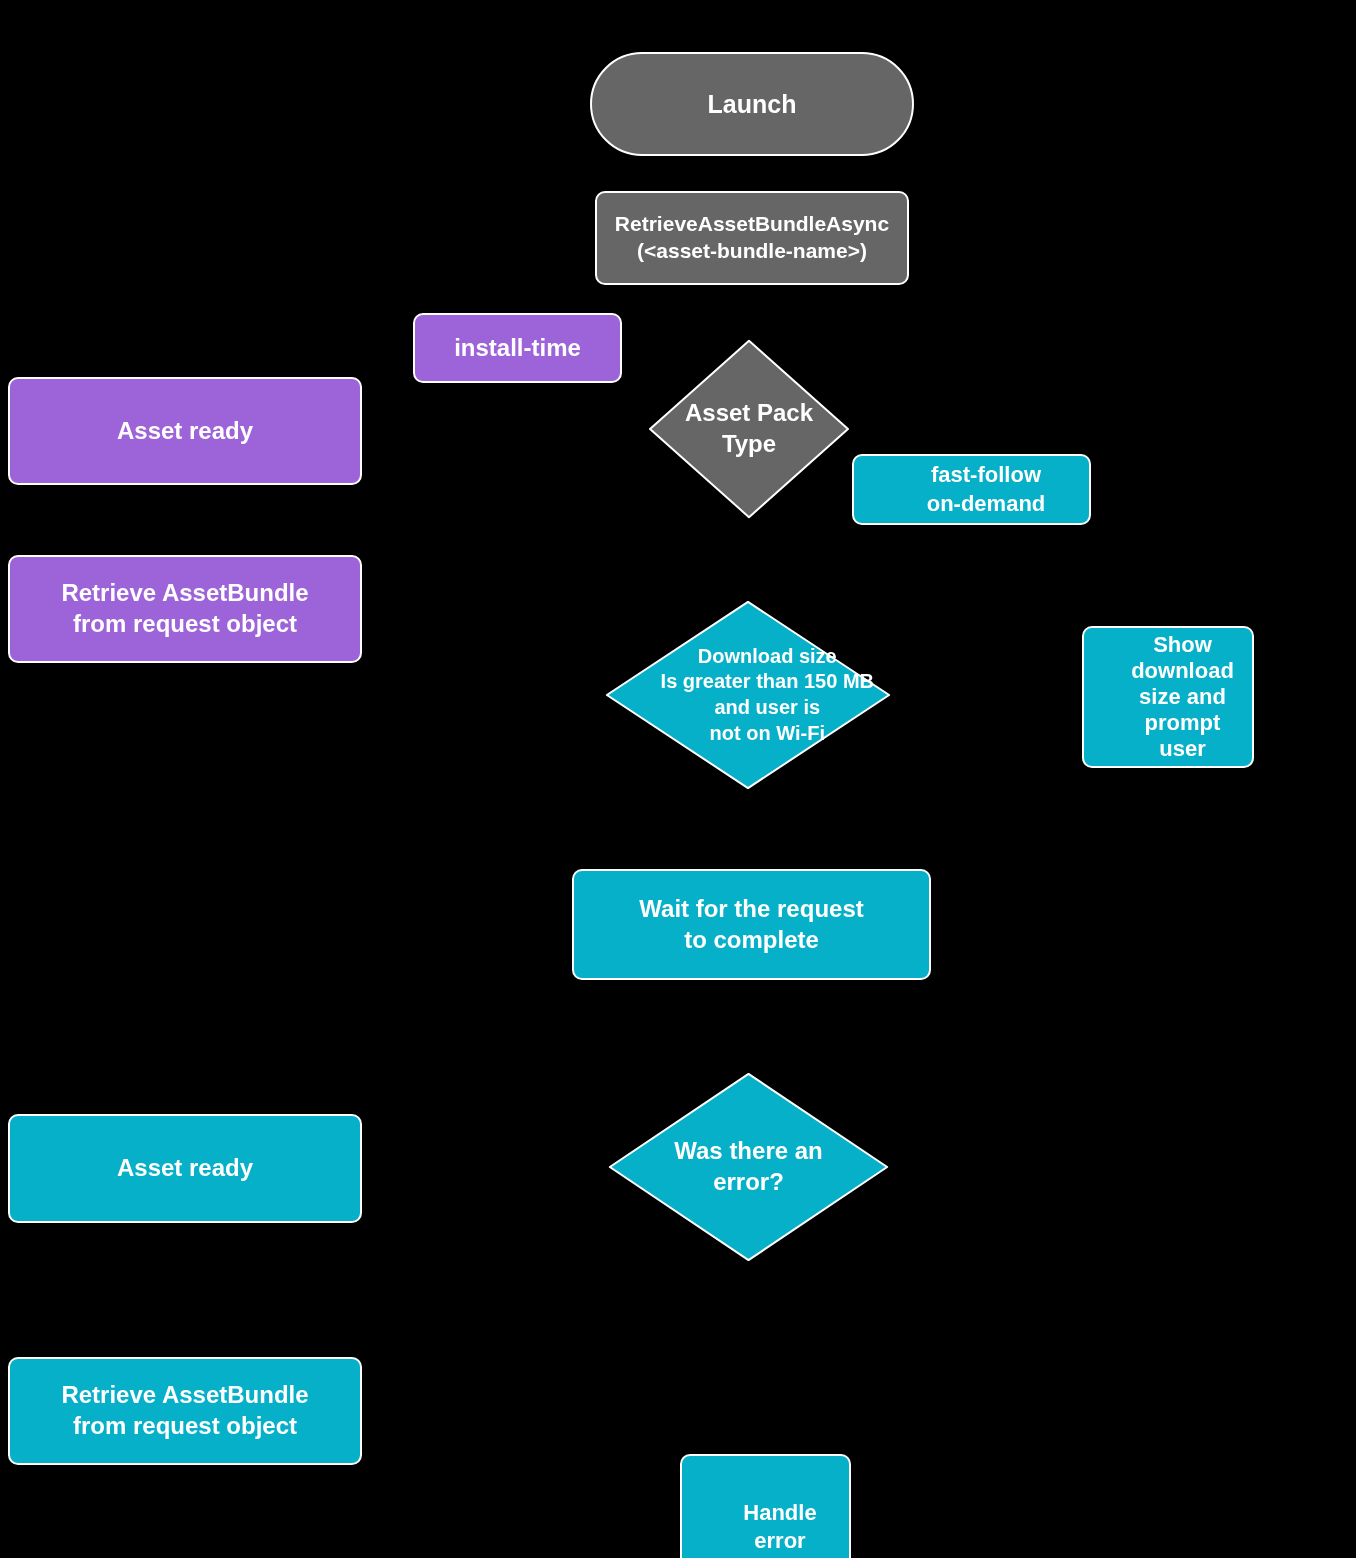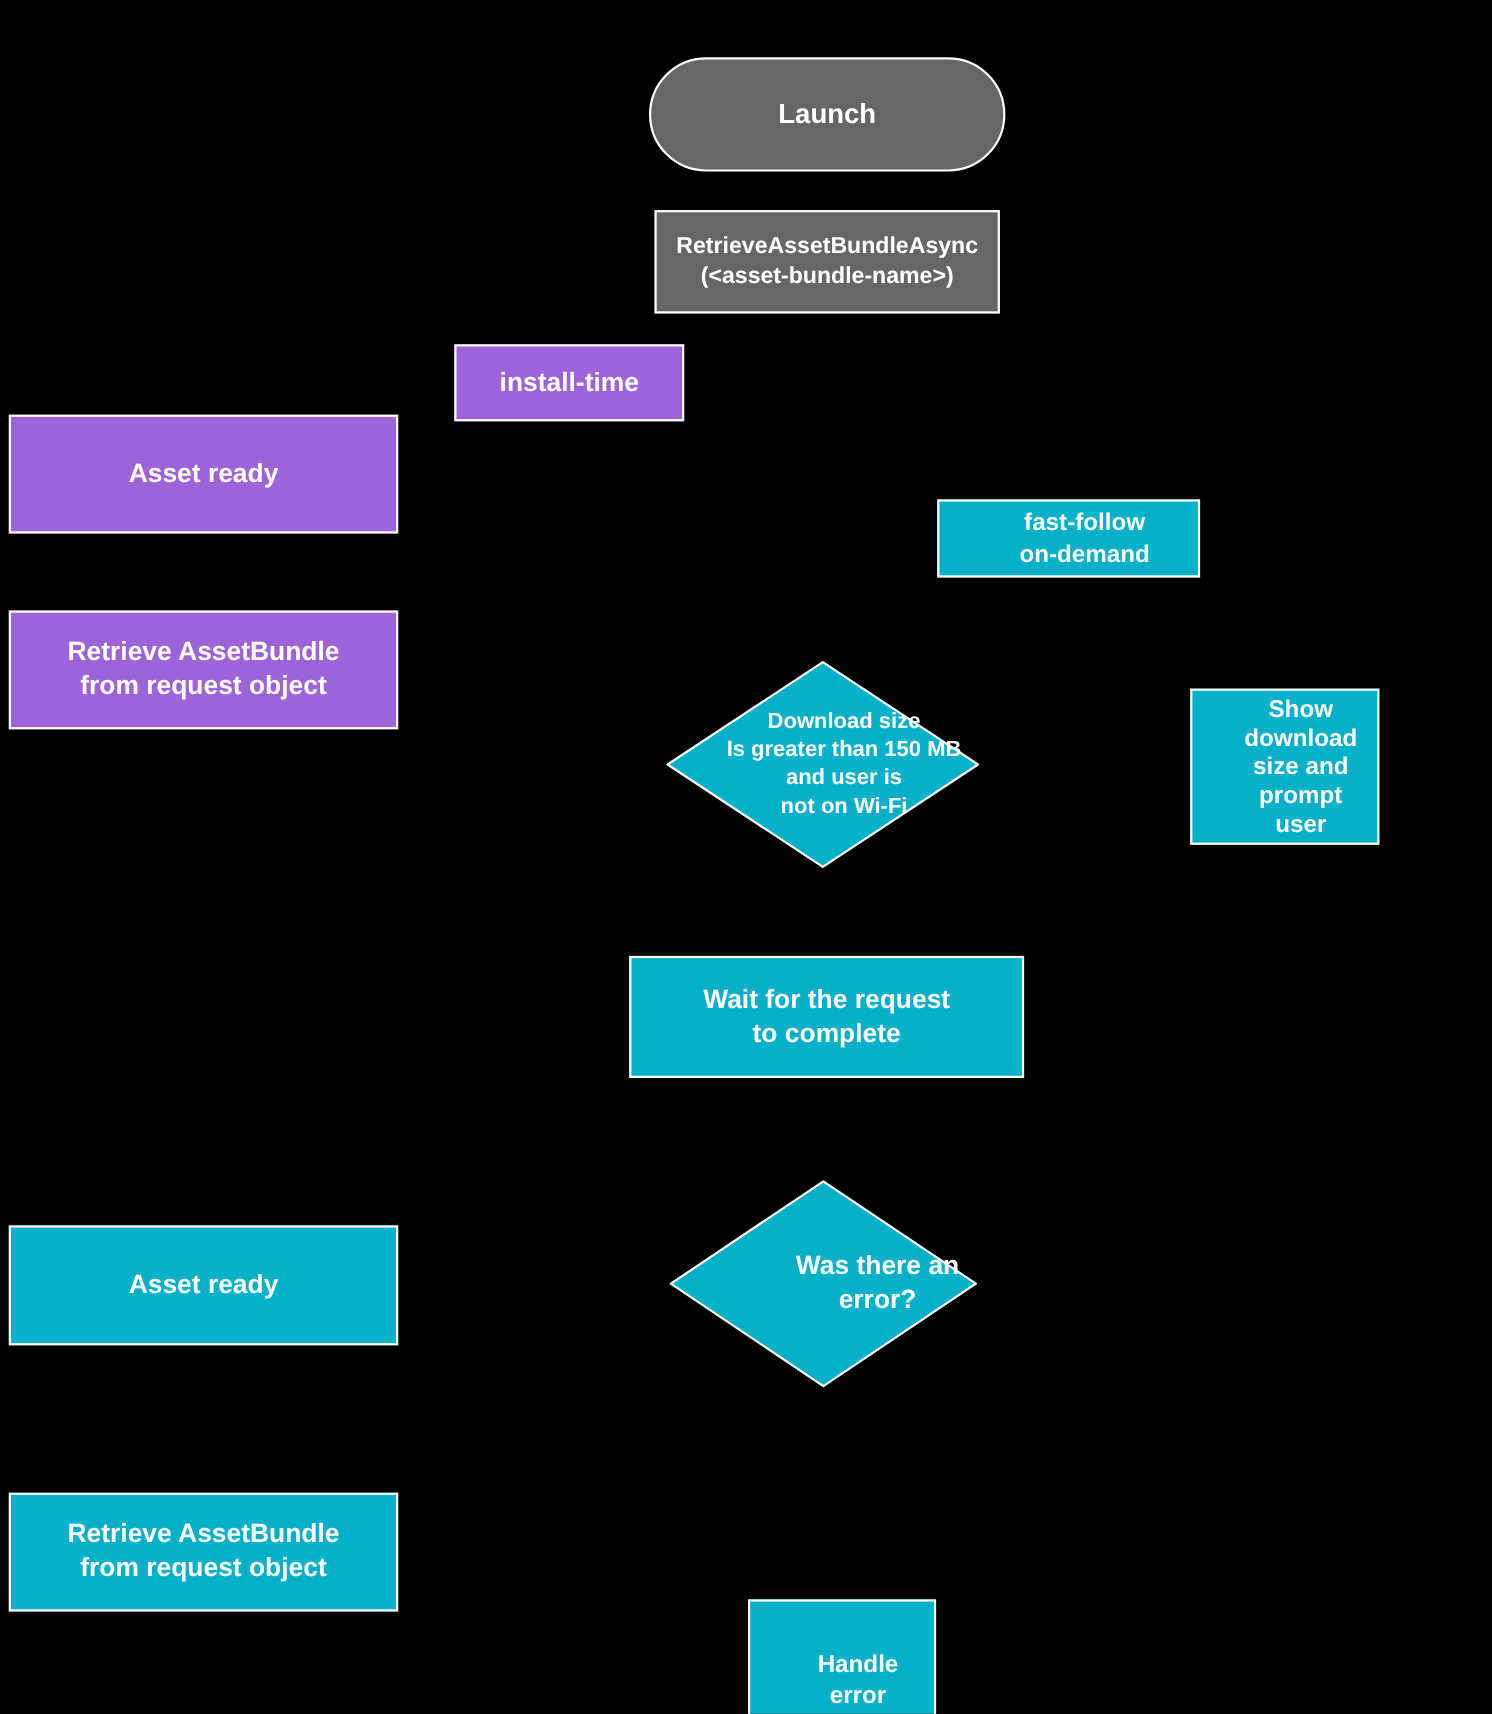--- a/index.html
+++ b/index.html
@@ -26,21 +26,21 @@
     justify-content: center;
     text-align: center;
     color: var(--text, #fff);
     font-weight: bold;
     white-space: pre-line;
     line-height: 1.28;
     margin-top: 44px;
   }
   .box {
     border: 2px solid var(--border, #fff);
-    border-radius: 0;
+    border-radius: 10px;
   }
   .pill {
     border: 2px solid var(--border, #fff);
     border-radius: 60px;
   }
   .gray   { background: var(--gray,   #666666); }
   .purple { background: var(--purple, #9d63d9); }
   .teal   { background: var(--teal,   #06b0c8); }
   .decision { background: transparent; }
   .decision svg {
@@ -81,20 +81,27 @@
 
   <div class="node box gray fs21" style="left:595px; top:147px; width:310px; height:90px;">
     <span class="label">RetrieveAssetBundleAsync
 (&lt;asset-bundle-name&gt;)</span>
   </div>
 
   <div class="node box purple fs24" style="left:413px; top:269px; width:205px; height:66px;">
     <span class="label">install-time</span>
   </div>
 
+  <div class="node decision fs24" style="left:648px; top:295px; width:202px; height:180px;">
+    <svg viewBox="0 0 100 100" preserveAspectRatio="none">
+      <polygon class="fill-gray" points="50,1 99,50 50,99 1,50"></polygon>
+    </svg>
+    <span class="label">Asset Pack
+Type</span>
+  </div>
 
   <div class="node box purple fs24" style="left:8px; top:333px; width:350px; height:104px;">
     <span class="label">Asset ready</span>
   </div>
 
   <div class="node box teal fs22" style="left:852px; top:410px; width:206px; height:67px;">
     <span class="label">fast-follow
 on-demand</span>
   </div>
 
@@ -119,21 +126,21 @@
 size and
 prompt
 user</span>
   </div>
 
   <div class="node box teal fs24" style="left:572px; top:825px; width:355px; height:107px;align-items:center;">
     <span class="label">Wait for the request
 to complete</span>
   </div>
 
-  <div class="node decision fs24" style="left:607px; top:1028px; width:283px; height:190px;justify-content:flex-end;">
+  <div class="node decision fs24" style="left:607px; top:1028px; width:283px; height:190px;">
     <svg viewBox="0 0 100 100" preserveAspectRatio="none">
       <polygon class="fill-teal" points="50,1 99,50 50,99 1,50"></polygon>
     </svg>
     <span class="label">Was there an
 error?</span>
   </div>
 
   <div class="node box teal fs24" style="left:8px; top:1070px; width:350px; height:105px;">
     <span class="label">Asset ready</span>
   </div>

